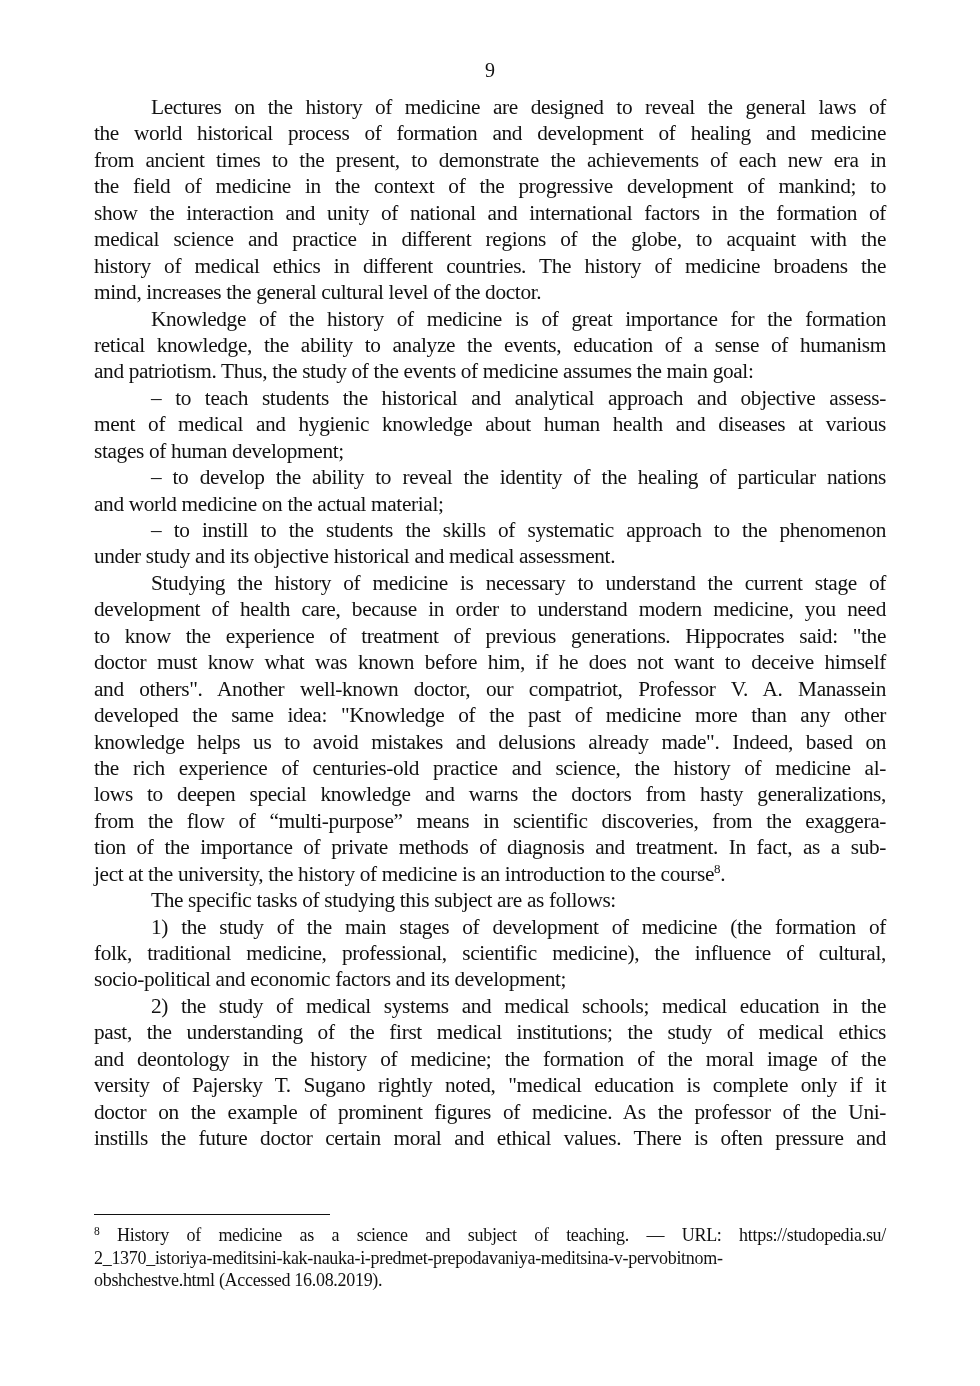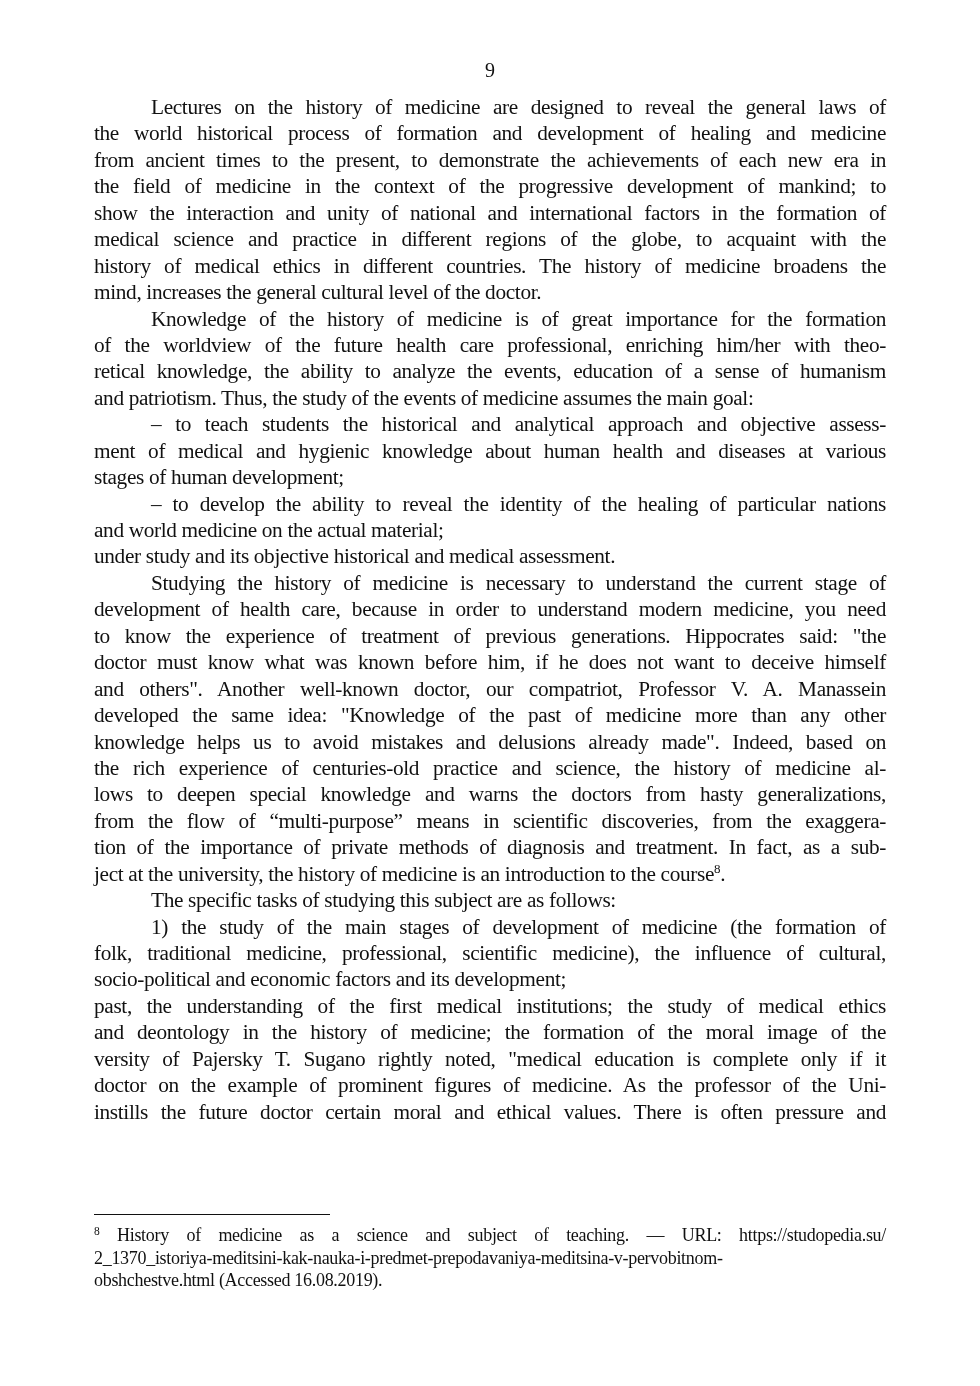--- a/index.html
+++ b/index.html
@@ -35,37 +35,37 @@
     <span class="line">from ancient times to the present, to demonstrate the achievements of each new era in</span>
     <span class="line">the field of medicine in the context of the progressive development of mankind; to</span>
     <span class="line">show the interaction and unity of national and international factors in the formation of</span>
     <span class="line">medical science and practice in different regions of the globe, to acquaint with the</span>
     <span class="line">history of medical ethics in different countries. The history of medicine broadens the</span>
     <span class="line last">mind, increases the general cultural level of the doctor.</span>
   </div>
 
   <div>
     <span class="line indent">Knowledge of the history of medicine is of great importance for the formation</span>
-    <span class="line">of the worldview of the future health care professional, enriching him/her with theo-</span>
     <span class="line">retical knowledge, the ability to analyze the events, education of a sense of humanism</span>
     <span class="line last">and patriotism. Thus, the study of the events of medicine assumes the main goal:</span>
   </div>
 
   <div>
     <span class="line indent">– to teach students the historical and analytical approach and objective assess-</span>
     <span class="line">ment of medical and hygienic knowledge about human health and diseases at various</span>
     <span class="line last">stages of human development;</span>
   </div>
 
   <div>
     <span class="line indent">– to develop the ability to reveal the identity of the healing of particular nations</span>
     <span class="line last">and world medicine on the actual material;</span>
   </div>
 
   <div>
+    <span class="line indent">– to instill to the students the skills of systematic approach to the phenomenon</span>
     <span class="line last">under study and its objective historical and medical assessment.</span>
   </div>
 
   <div>
     <span class="line indent">Studying the history of medicine is necessary to understand the current stage of</span>
     <span class="line">development of health care, because in order to understand modern medicine, you need</span>
     <span class="line">to know the experience of treatment of previous generations. Hippocrates said: "the</span>
     <span class="line">doctor must know what was known before him, if he does not want to deceive himself</span>
     <span class="line">and others". Another well-known doctor, our compatriot, Professor V. A. Manassein</span>
     <span class="line">developed the same idea: "Knowledge of the past of medicine more than any other</span>
@@ -81,20 +81,21 @@
     <span class="line indent last">The specific tasks of studying this subject are as follows:</span>
   </div>
 
   <div>
     <span class="line indent">1) the study of the main stages of development of medicine (the formation of</span>
     <span class="line">folk, traditional medicine, professional, scientific medicine), the influence of cultural,</span>
     <span class="line last">socio-political and economic factors and its development;</span>
   </div>
 
   <div>
+    <span class="line indent">2) the study of medical systems and medical schools; medical education in the</span>
     <span class="line">past, the understanding of the first medical institutions; the study of medical ethics</span>
     <span class="line">and deontology in the history of medicine; the formation of the moral image of the</span>
     <span class="line">versity of Pajersky T. Sugano rightly noted, "medical education is complete only if it</span>
     <span class="line">doctor on the example of prominent figures of medicine. As the professor of the Uni-</span>
     <span class="line">instills the future doctor certain moral and ethical values. There is often pressure and</span>
   </div>
 </div>
 
 <div class="footnote-rule"></div>
 

